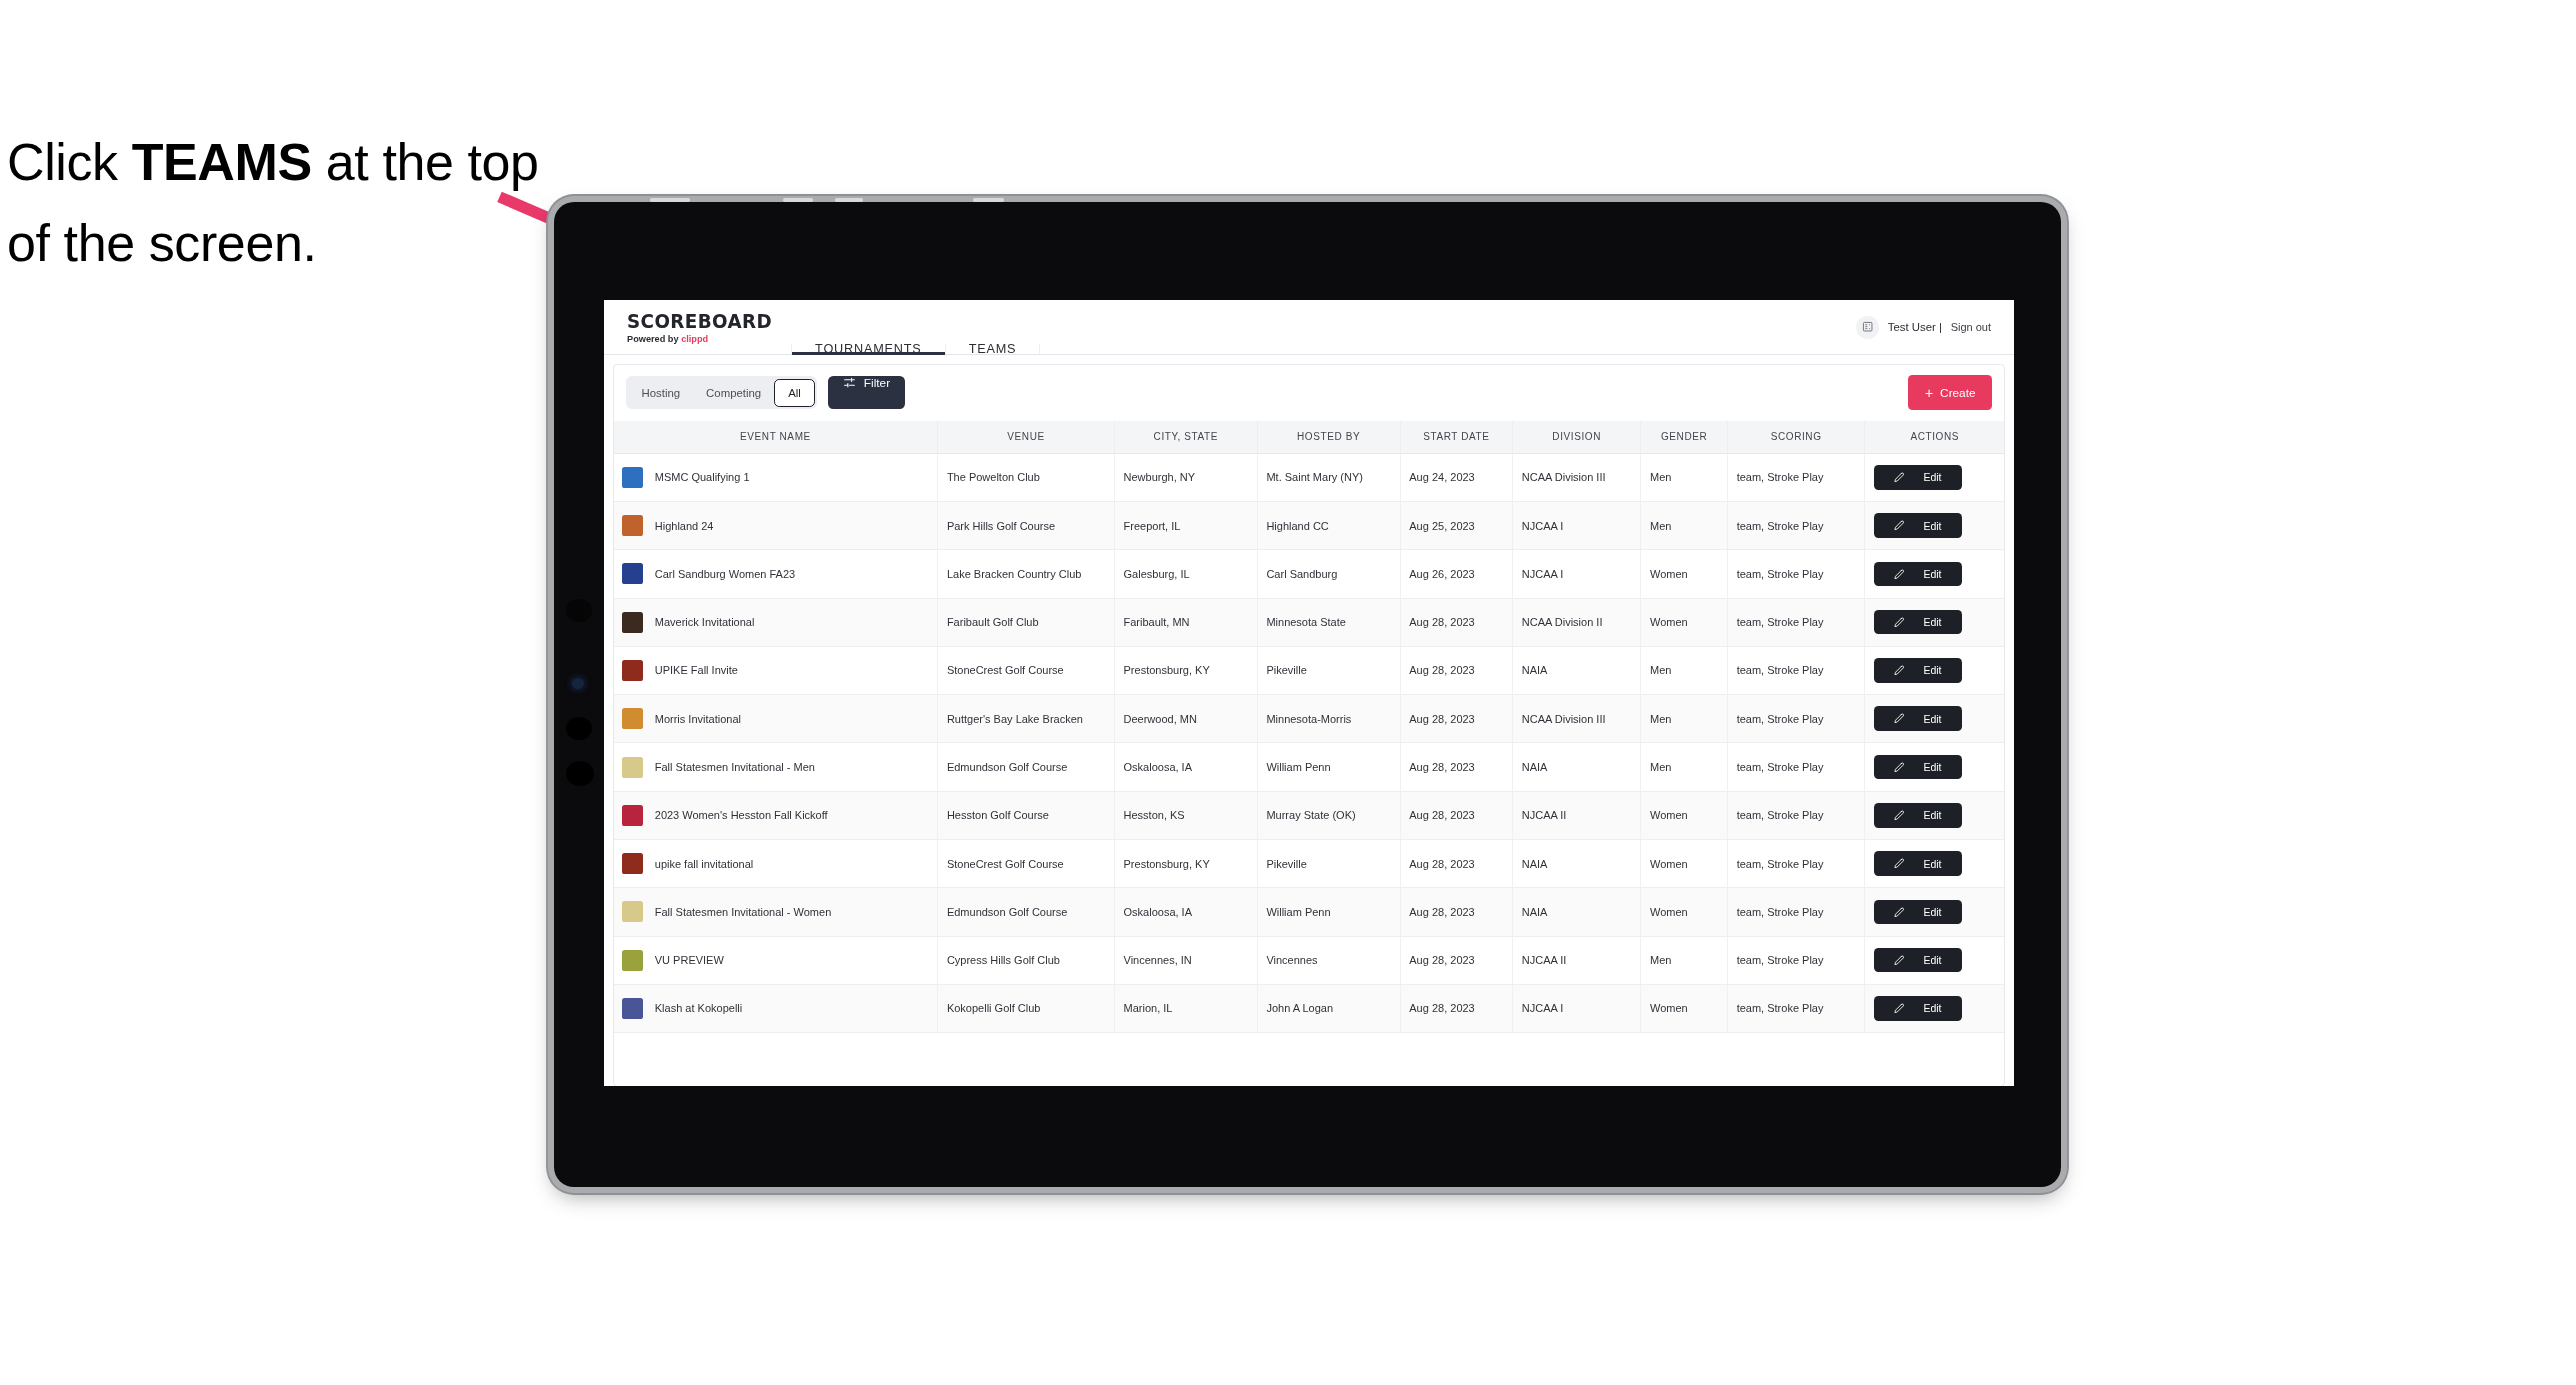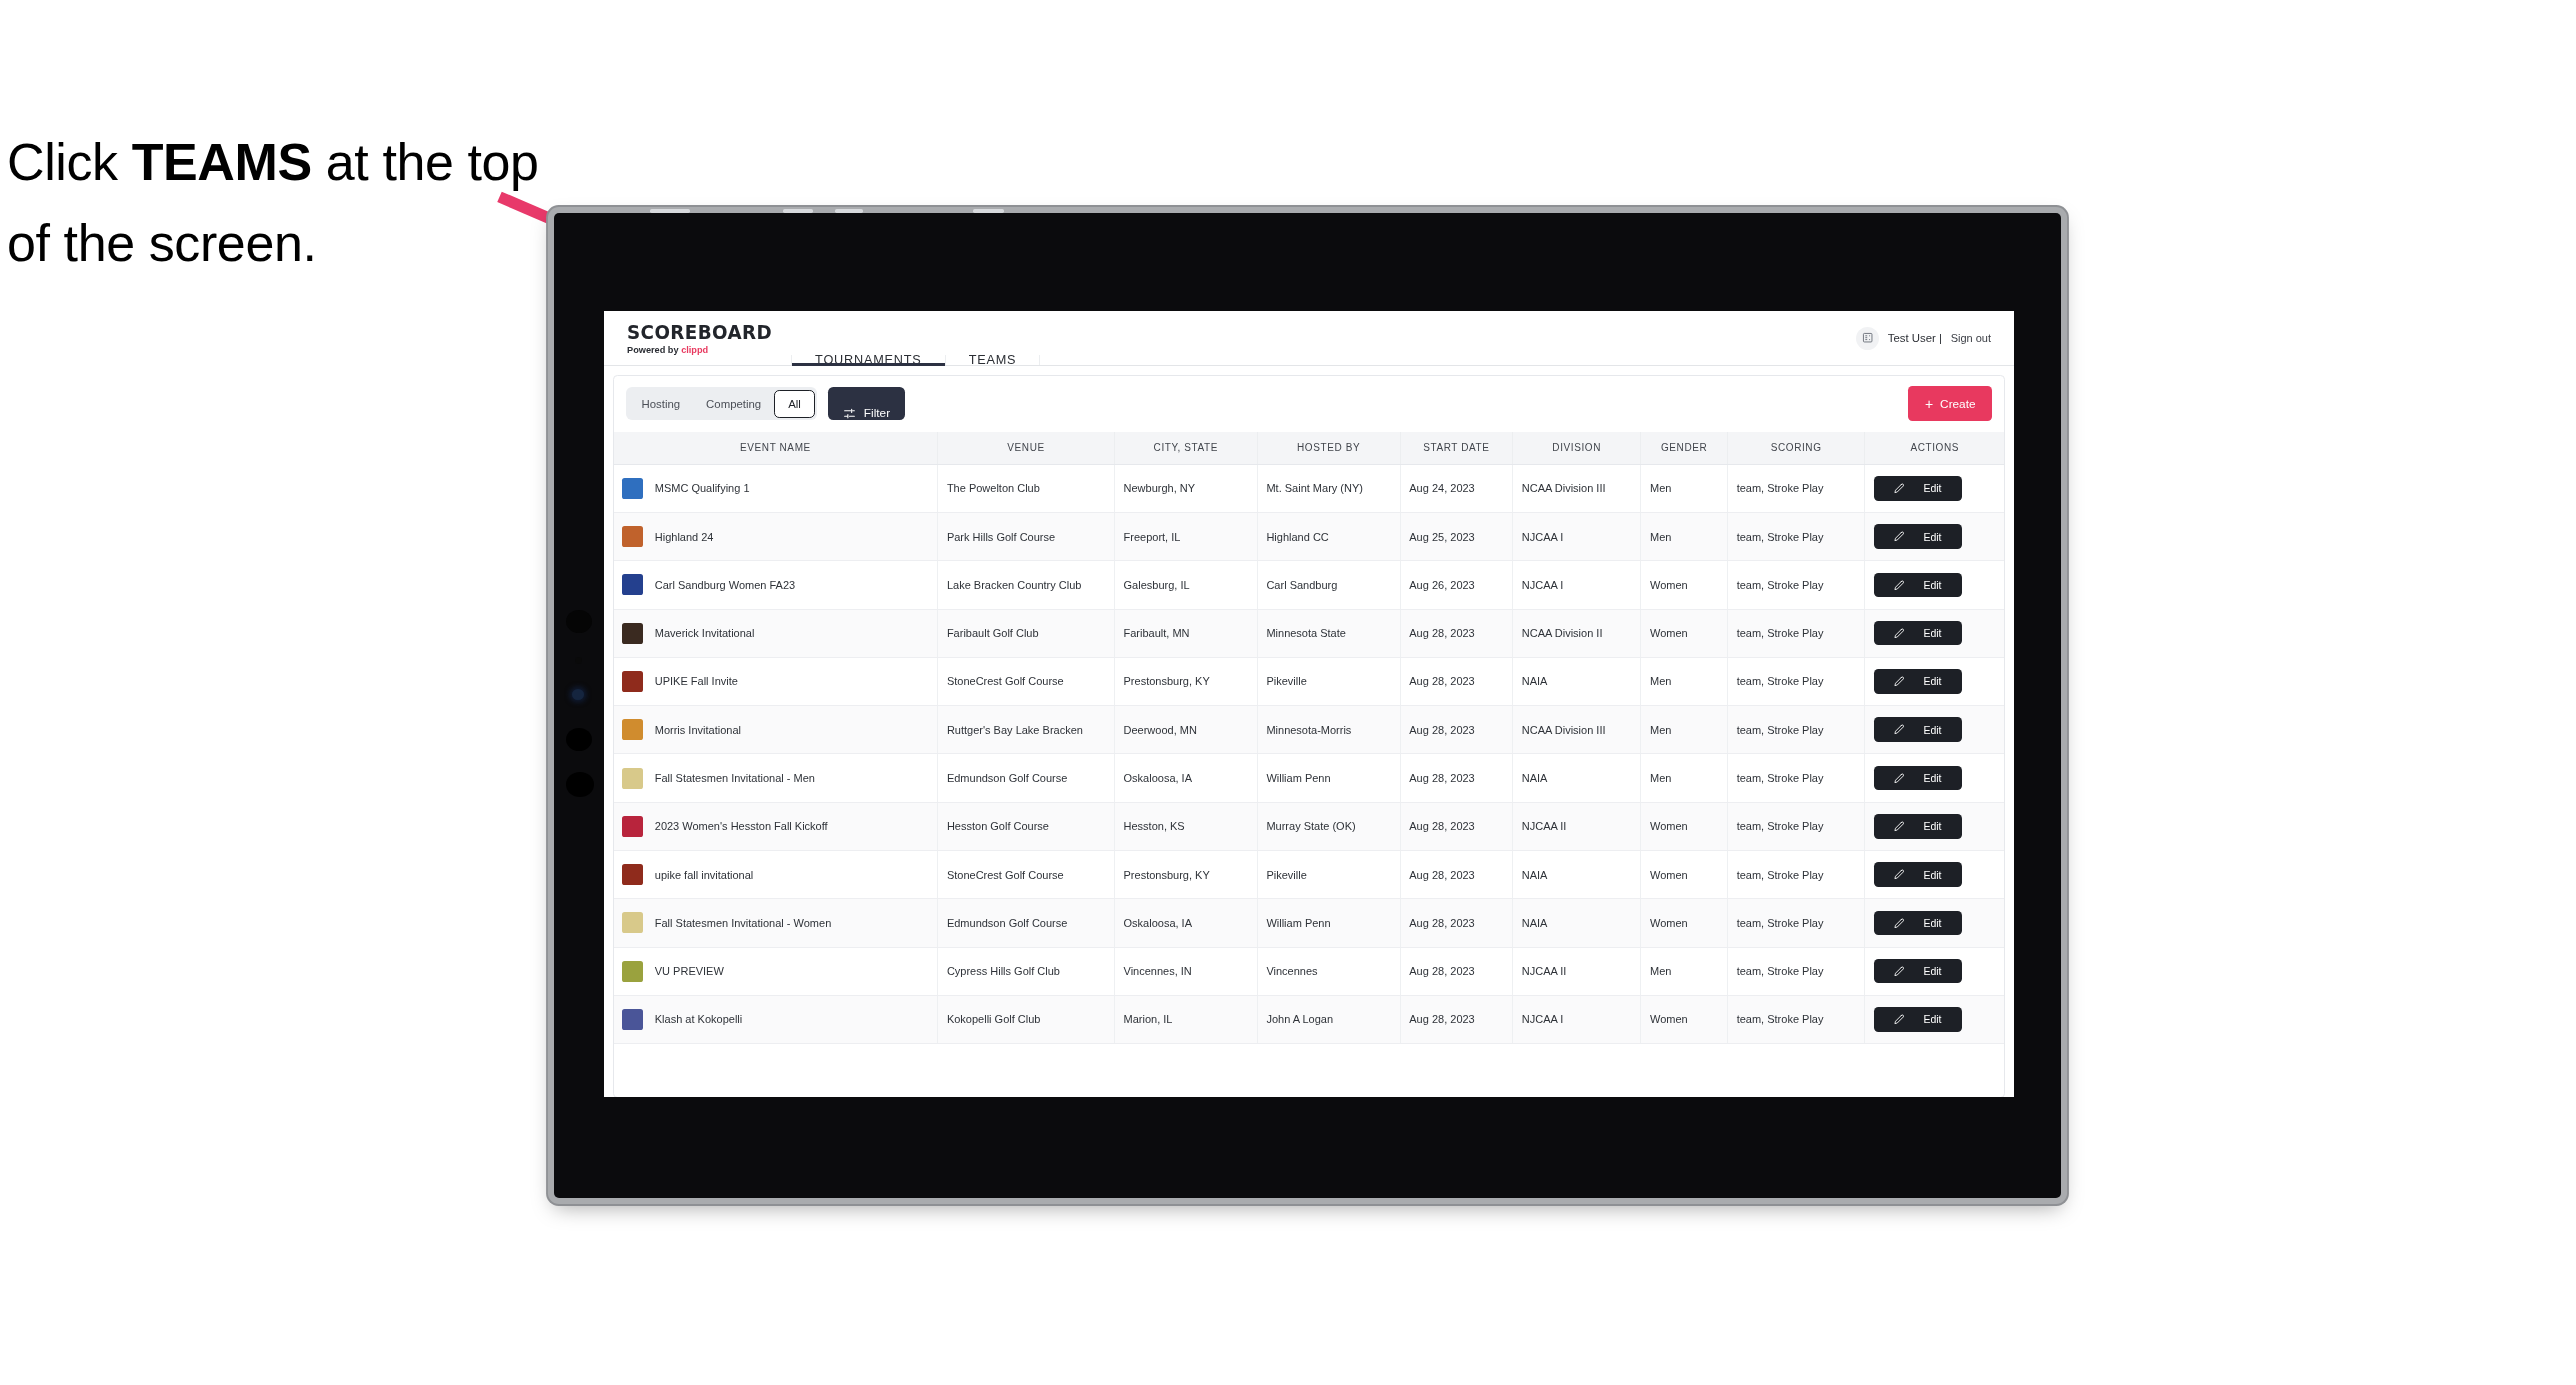--- a/index.html
+++ b/index.html
@@ -22,24 +22,24 @@
     letter-spacing: -0.4px;
   }
   .callout b { font-weight: bold; }
 
   
   .arrow-svg { position: absolute; left: 489px; top: 188px; width: 454px; height: 188px; }
 
   
   .tablet {
     position: absolute;
-    left: 554px; top: 213px;
+    left: 554px; top: 202px;
     width: 1507px; height: 985px;
     background: #0b0b0d;
-    border-radius: 5px;
+    border-radius: 20px;
     box-shadow: 0 0 0 6.1px #a9abae, 0 0 0 7.9px #8e9094, 0 8.7px 21px rgba(0,0,0,.35);
   }
   .tablet-top-btns { position: absolute; top: -4.4px; left: 96px; width: 402px; height: 5.2px; }
   .tablet-top-btns i {
     position: absolute; top: 0; height: 4.4px; background: #d7d9dc; border-radius: 1.7px; display: block;
   }
   .tablet-top-btns i:nth-child(1){ left: 0px;  width: 40px; }
   .tablet-top-btns i:nth-child(2){ left: 133px; width: 30px; }
   .tablet-top-btns i:nth-child(3){ left: 185px; width: 28px; }
   .tablet-top-btns i:nth-child(4){ left: 323px; width: 31px; }
@@ -120,21 +120,21 @@
     border-radius: 6.1px; padding: 2.6px; height: 33px;
   }
   .seg {
     padding: 0 13px; height: 28px; display: flex; align-items: center;
     font-size: 11.4px; color: #4b4f57; cursor: pointer; border-radius: 5.2px;
   }
   .seg.on {
     background: #fff; color: #1d2026; border: 1.4px solid #1d2026; font-weight: 400;
   }
   .filter-btn {
-    display: flex; align-items: flex-end; gap: 7.9px;
+    display: flex; align-items: flex-start; gap: 7.9px;
     background: #2c3142; color: #fff; border: none;
     height: 33px; padding: 0 15px; border-radius: 5.2px;
     font-size: 11.8px; cursor: pointer; font-family: inherit;
   }
   .filter-btn svg { width: 13px; height: 13px; }
 
   .search-wrap { margin-left: auto; display: flex; align-items: center; gap: 11.4px; }
   .search-input {
     width: 672px; height: 35px; border: 0.9px solid #d9dce1; border-radius: 4.4px;
     padding: 0 12.2px; font-size: 11.8px; color: #2b2e34; font-family: inherit;

